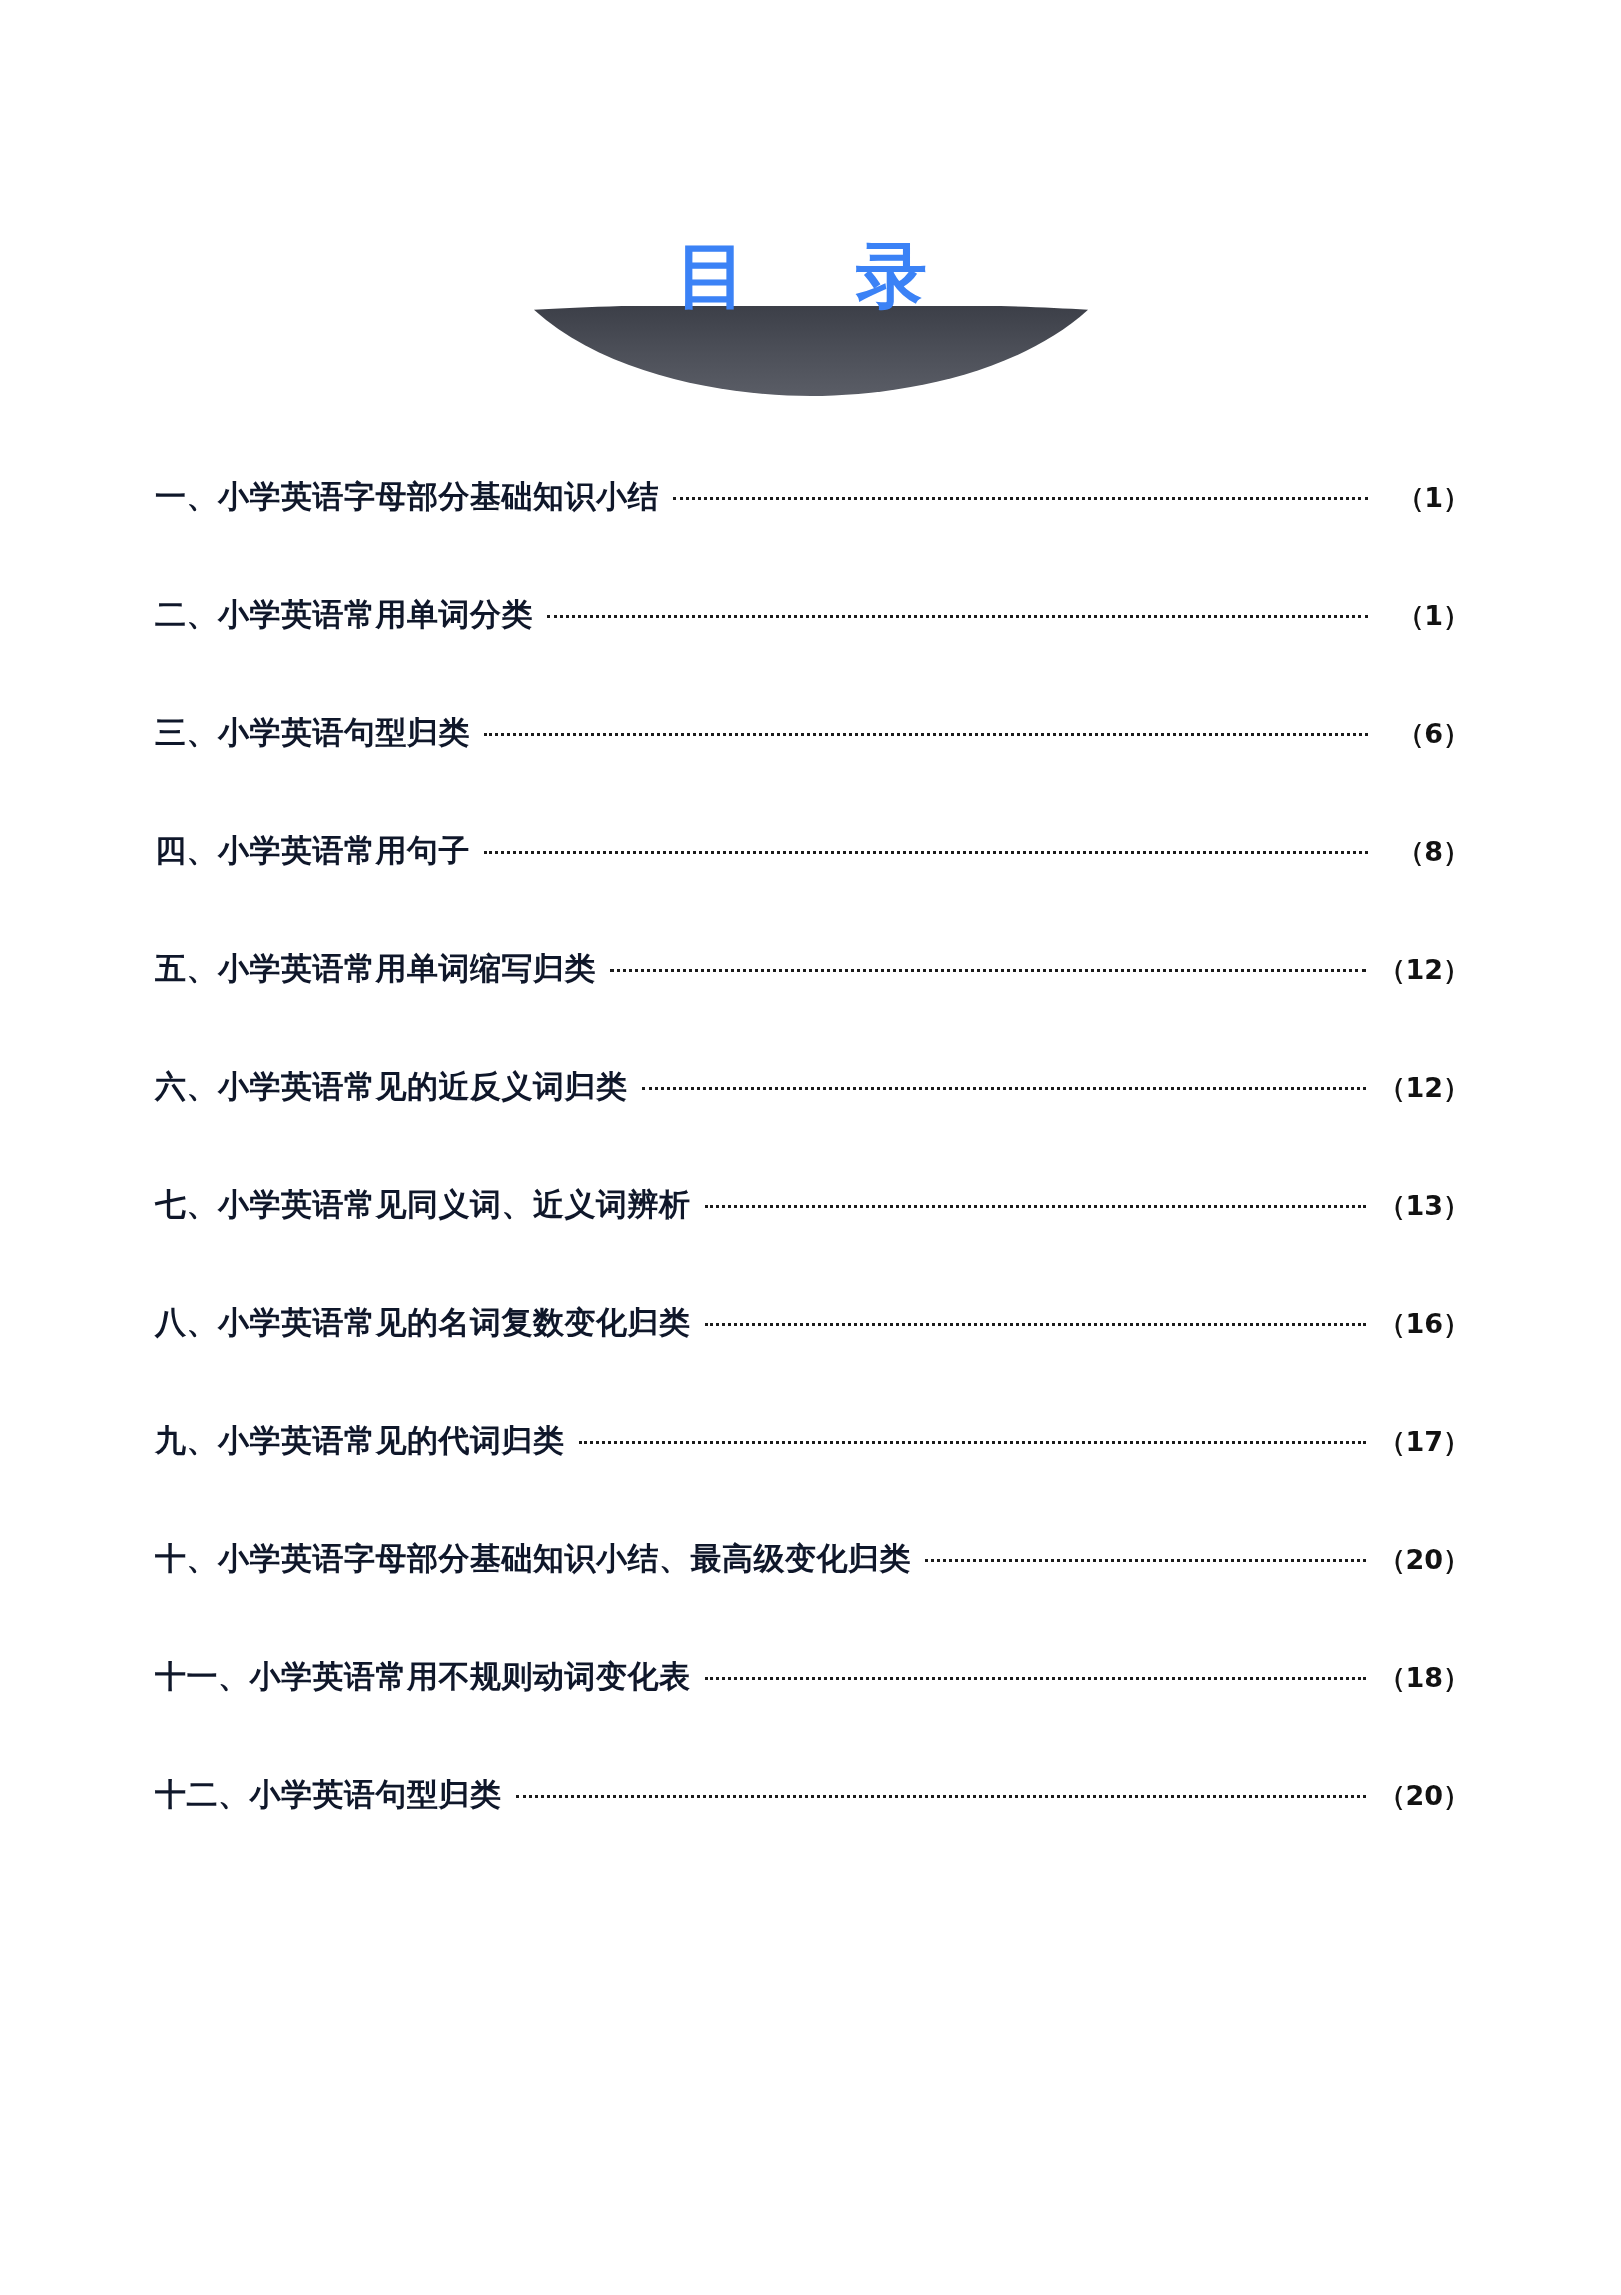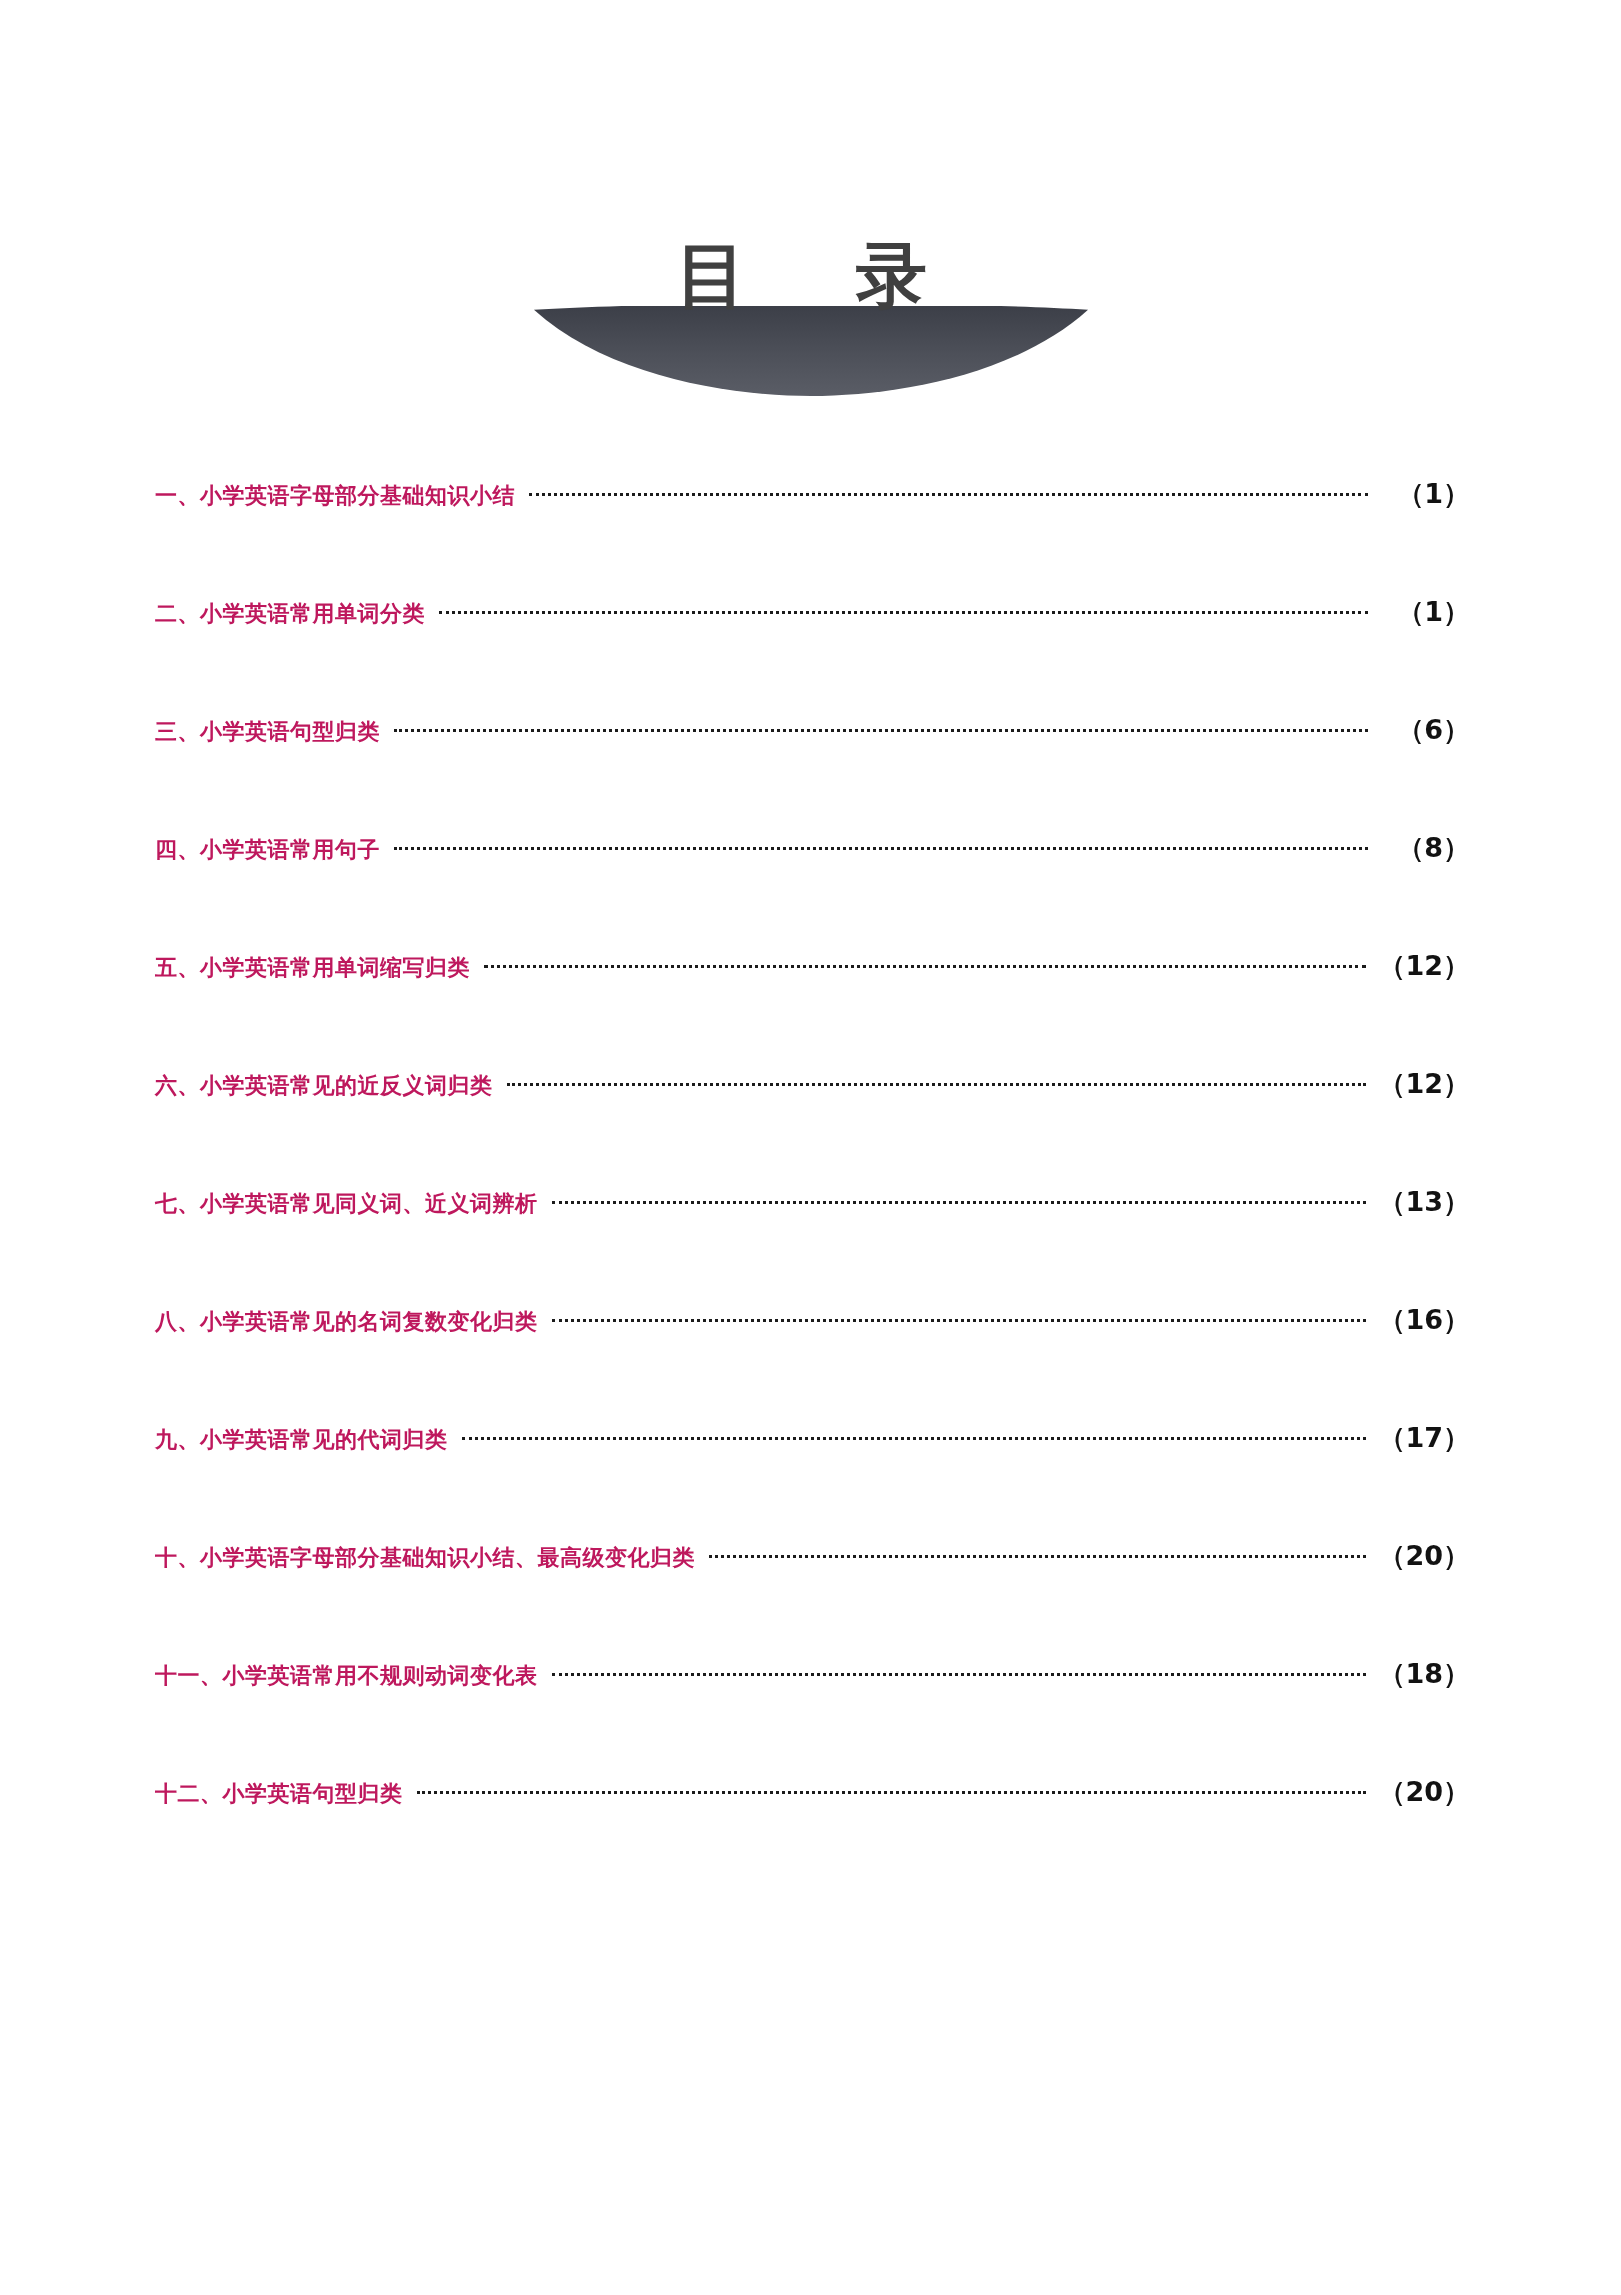--- a/index.html
+++ b/index.html
@@ -24,21 +24,21 @@
     left: 0;
     top: 240px;
     width: 100%;
     text-align: center;
   }
   .title-text {
     font-family: "DejaVu Serif", "Liberation Serif", serif;
     font-weight: bold;
     font-size: 71px;
     letter-spacing: 19px;
-    color: #404040;
+    color: #3b82f6;
     line-height: 1.0;
     display: inline-block;
     position: relative;
     z-index: 3;
   }
   
   .title-swoosh {
     position: absolute;
     left: 50%;
     top: 306px;
@@ -55,22 +55,22 @@
     width: 1315px;
   }
   .toc-row {
     display: flex;
     align-items: baseline;
     height: 118px;
   }
   .toc-label {
     font-family: Liberation Serif, serif;
     font-weight: bold;
-    font-size: 22px;
-    color: #be185d;
+    font-size: 31px;
+    color: #0f172a;
     white-space: nowrap;
     letter-spacing: 0.5px;
   }
   .toc-leader {
     flex: 1 1 auto;
     margin: 0 12.3px 0 14px;
     position: relative;
     height: 19px;
     overflow: hidden;
   }

